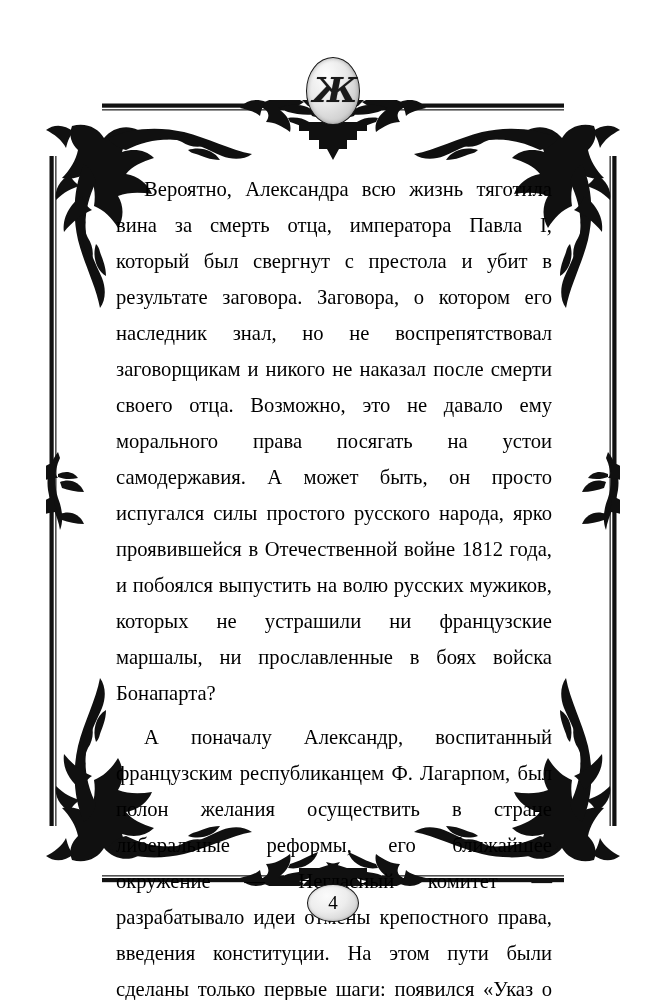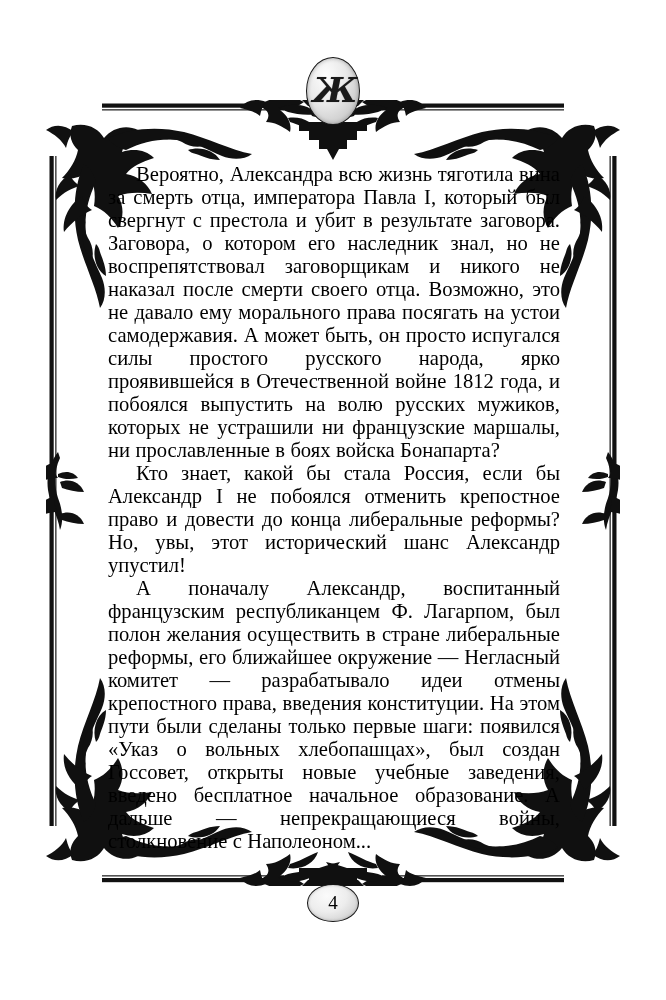--- a/index.html
+++ b/index.html
@@ -94,25 +94,25 @@
   }
 
   
   #text-column {
     position: absolute;
     left: 108px;
     top: 163px;
     width: 452px;
   }
   #text-column p {
-    margin: 0;
+    margin: 8px;
     text-align: justify;
     text-indent: 28px;
     font-size: 20.6px;
-    line-height: 23px;
+    line-height: 36px;
     word-spacing: 0.2px;
     hyphens: none;
   }
   #text-column p + p { margin-top: 0; }
 </style>
 </head>
 <body>
 
 <div id="page">
 
@@ -255,21 +255,20 @@
     </svg>
   </div>
 
   <div class="medallion" id="monogram-medallion">
     <div class="oval"></div>
     <span class="mono-text">Ж</span>
   </div>
 
   <div id="text-column">
     <p>Вероятно, Александра всю жизнь тяготила вина за смерть отца, императора Павла I, который был свергнут с престола и убит в результате заговора. Заговора, о котором его наследник знал, но не воспрепятствовал заговорщикам и никого не наказал после смерти своего отца. Возможно, это не давало ему морального права посягать на устои самодержавия. А может быть, он просто испугался силы простого русского народа, ярко проявившейся в Отечественной войне 1812 года, и побоялся выпустить на волю русских мужиков, которых не устрашили ни французские маршалы, ни прославленные в боях войска Бонапарта?</p>
-    <p>Кто знает, какой бы стала Россия, если бы Александр I не побоялся отменить крепостное право и довести до конца либеральные реформы? Но, увы, этот исторический шанс Александр упустил!</p>
     <p>А поначалу Александр, воспитанный французским республиканцем Ф. Лагарпом, был полон желания осуществить в стране либеральные реформы, его ближайшее окружение — Негласный комитет — разрабатывало идеи отмены крепостного права, введения конституции. На этом пути были сделаны только первые шаги: появился «Указ о вольных хлебопашцах», был создан Госсовет, открыты новые учебные заведения, введено бесплатное начальное образование. А дальше — непрекращающиеся войны, столкновение с Наполеоном...</p>
   </div>
 
   <div class="medallion" id="pagenum-medallion">
     <div class="oval"></div>
     <span class="pagenum-text">4</span>
   </div>
 
 </div>
 

